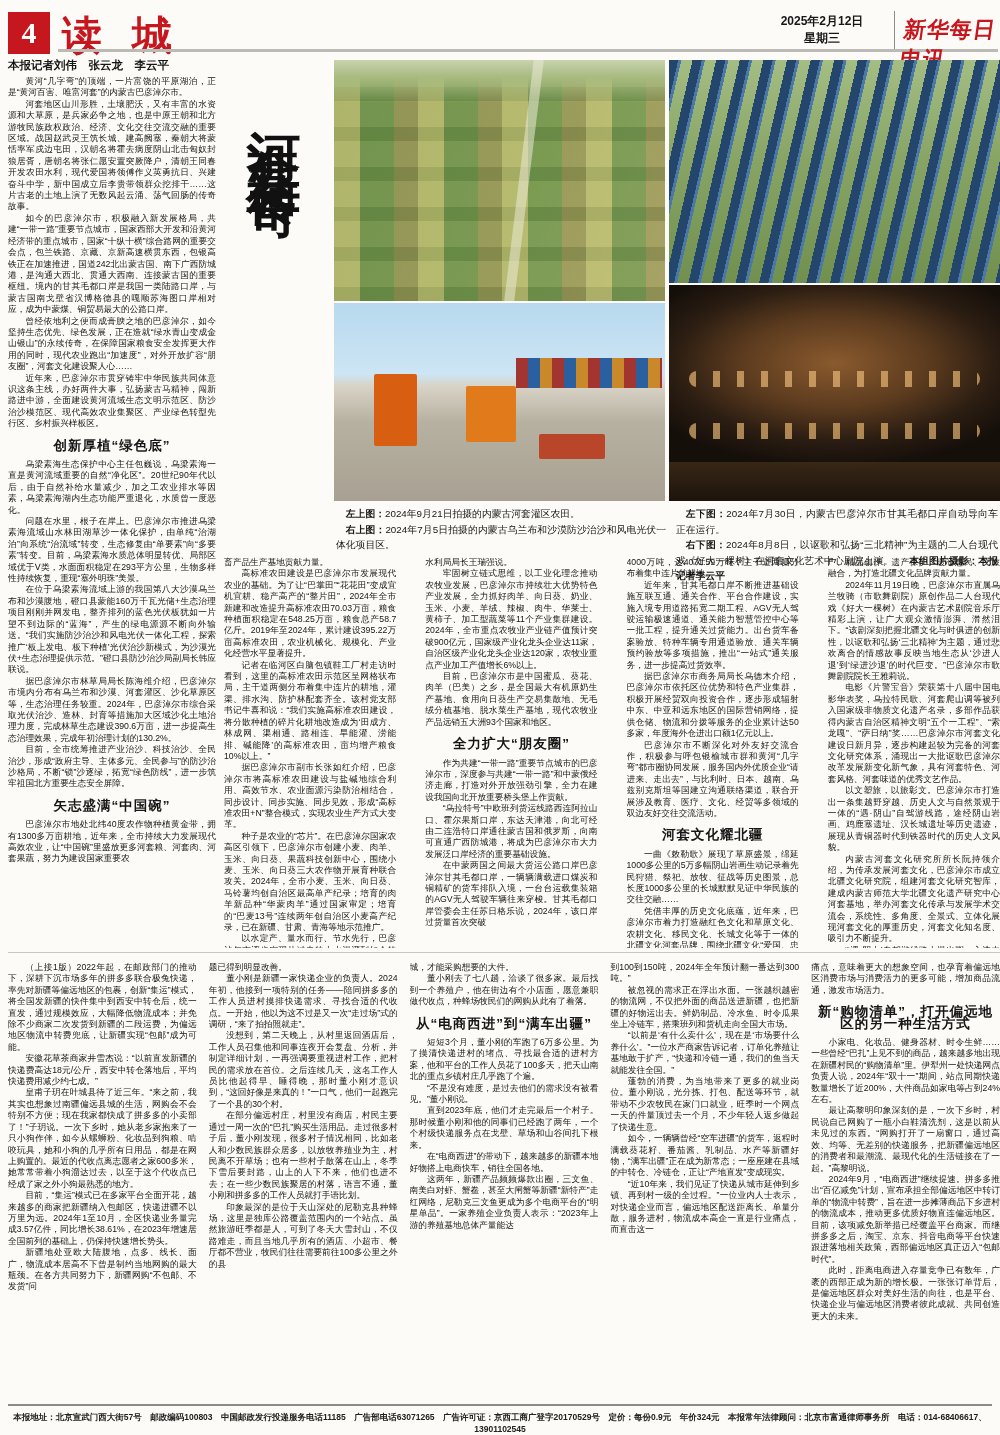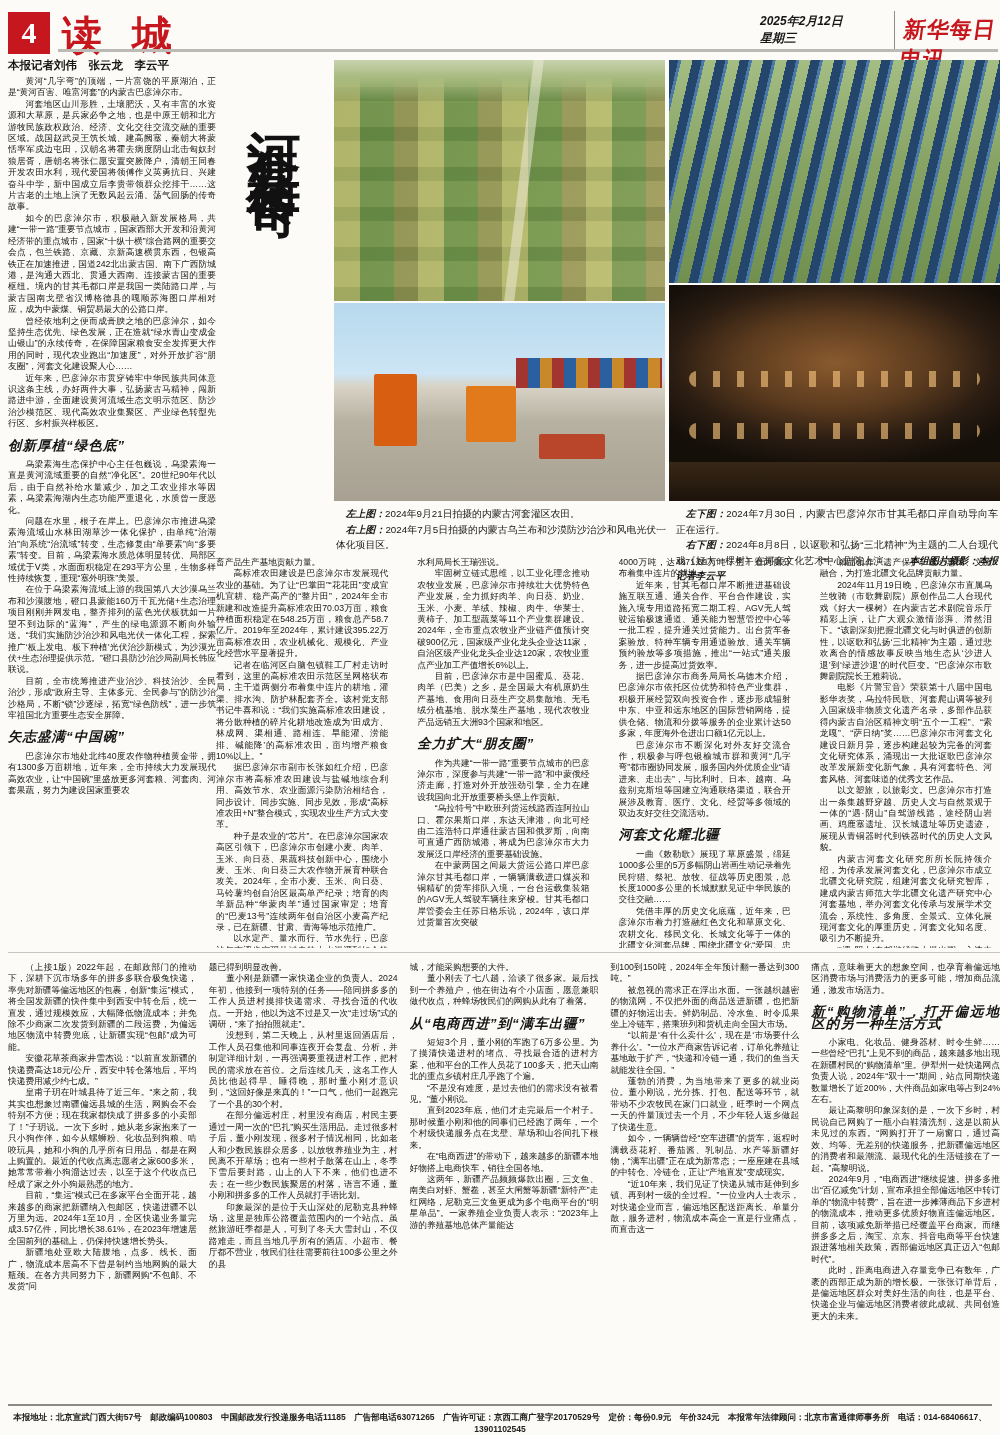--- a/index.html
+++ b/index.html
@@ -7,40 +7,40 @@
         color:#161616;font-family:"Liberation Sans",sans-serif;overflow:hidden;}
   .abs{position:absolute;}
 
   
   .pagenum{left:8px;top:12px;width:42px;height:42px;background:#c7171e;color:#fff;
            display:flex;align-items:center;justify-content:center;
            font:bold 30px "Liberation Serif",serif;}
   .section-title{left:62px;top:8px;font-size:40px;font-weight:900;color:#c7171e;
                  letter-spacing:10px;font-family:"Liberation Serif",serif;}
   .header-rule{left:58px;top:49px;width:940px;height:3px;background:#bcbab4;}
-  .date-block{left:760px;top:13px;width:124px;text-align:left;font-size:12px;
-              font-weight:bold;line-height:17px;font-style:italic;}
+  .date-block{left:760px;top:13px;width:124px;text-align:center;font-size:12px;
+              font-weight:bold;line-height:17px;}
   .head-vline{left:894px;top:11px;width:1px;height:38px;background:#8f8d88;}
   .masthead{left:902px;top:15px;font-size:22px;font-weight:900;color:#c7171e;
             font-family:"Liberation Serif",serif;transform:skewX(-8deg);letter-spacing:1px;}
 
   .byline{left:8px;top:58px;font-size:11.5px;font-weight:bold;}
 
   
   .body-text{font-size:8.7px;line-height:11.4px;text-align:justify;}
   .para{margin:0;text-indent:2em;}
   .para.pc{text-indent:0;}
-  .subhead{font-size:13.5px;font-weight:bold;margin:10px 0 8px;
-           letter-spacing:1px;font-style:italic;}
+  .subhead{font-size:13.5px;font-weight:bold;text-align:center;margin:10px 0 8px;
+           letter-spacing:1px;}
   .col0{left:8px;top:76px;width:208px;height:872px;overflow:hidden;}
   .vtitle-box{left:222px;top:88px;width:102px;height:430px;display:flex;
               justify-content:center;}
   .vtitle{writing-mode:vertical-rl;text-orientation:upright;font-size:54px;font-weight:900;
           letter-spacing:14px;font-family:"Liberation Serif",serif;color:#111;}
-  .mid{left:216px;top:557px;width:776px;height:391px;display:flex;gap:29px;}
+  .mid{left:224px;top:557px;width:776px;height:391px;display:flex;gap:29px;}
   .mid .mcol{flex:1;overflow:hidden;}
   .bottom{left:8px;top:962px;width:992px;height:438px;display:flex;gap:12px;}
   .bottom .bcol{flex:1;overflow:hidden;}
   .section-divider{left:8px;top:952px;width:992px;height:1px;background:#c9c6c0;}
 
   
   .photo{position:absolute;overflow:hidden;}
   .photo-farmland{left:334px;top:60px;width:331px;height:241px;
     background:
       linear-gradient(180deg,#c8d3ae 0%,#a8bb80 7%,rgba(0,0,0,0) 18%),
@@ -65,21 +65,21 @@
   .stage-row{position:absolute;left:6%;width:88%;height:16px;border-radius:8px;
       background:repeating-linear-gradient(90deg,rgba(242,192,122,.65) 0 7px,rgba(0,0,0,0) 7px 24px);
       filter:blur(.5px);}
   .stage-row.r1{top:40%;} .stage-row.r2{top:64%;}
   .stage-floor{position:absolute;left:0;bottom:0;width:100%;height:18%;
       background:linear-gradient(180deg,rgba(120,84,44,.35),rgba(30,20,12,.9));}
 
   
   .caption{font-size:9.8px;line-height:15.5px;text-align:justify;}
   .caption p{margin:0;text-indent:1em;}
-  .caption b{font-weight:bold;font-style:italic;}
+  .caption b{font-weight:bold;}
   .captions-left{left:336px;top:506px;width:330px;}
   .captions-right{left:676px;top:506px;width:322px;}
   .credit{font-weight:bold;margin-left:16px;}
 
   
   .footer-rule{left:8px;top:1404px;width:984px;height:2px;background:#8d8b86;}
   .footer{left:8px;top:1412px;width:984px;text-align:center;font-size:8.5px;font-weight:bold;color:#222;}
 </style>
 </head>
 <body>
@@ -101,20 +101,21 @@
   <div class="abs col0 body-text">
       <p class="para">黄河“几字弯”的顶端，一片富饶的平原湖泊，正是“黄河百害、唯富河套”的内蒙古巴彦淖尔市。</p>
       <p class="para">河套地区山川形胜，土壤肥沃，又有丰富的水资源和大草原，是兵家必争之地，也是中原王朝和北方游牧民族政权政治、经济、文化交往交流交融的重要区域。战国赵武灵王筑长城、建高阙塞，秦朝大将蒙恬率军戍边屯田，汉朝名将霍去病度阴山北击匈奴封狼居胥，唐朝名将张仁愿安置突厥降户，清朝王同春开发农田水利，现代爱国将领傅作义英勇抗日、兴建奋斗中学，新中国成立后李贵带领群众挖排干……这片古老的土地上演了无数风起云涌、荡气回肠的传奇故事。</p>
       <p class="para">如今的巴彦淖尔市，积极融入新发展格局，共建“一带一路”重要节点城市，国家西部大开发和沿黄河经济带的重点城市，国家“十纵十横”综合路网的重要交会点，包兰铁路、京藏、京新高速横贯东西，包银高铁正在加速推进，国道242北出蒙古国、南下广西防城港，是沟通大西北、贯通大西南、连接蒙古国的重要枢纽。境内的甘其毛都口岸是我国一类陆路口岸，与蒙古国南戈壁省汉博格德县的嘎顺苏海图口岸相对应，成为中蒙煤、铜贸易最大的公路口岸。</p>
       <p class="para">曾经依地利之便而成膏腴之地的巴彦淖尔，如今坚持生态优先、绿色发展，正在造就“绿水青山变成金山银山”的永续传奇，在保障国家粮食安全发挥更大作用的同时，现代农业跑出“加速度”，对外开放扩容“朋友圈”，河套文化建设聚人心……</p>
       <p class="para">近年来，巴彦淖尔市贯穿铸牢中华民族共同体意识这条主线，办好两件大事，弘扬蒙古马精神，闯新路进中游，全面建设黄河流域生态文明示范区、防沙治沙模范区、现代高效农业集聚区、产业绿色转型先行区、乡村振兴样板区。</p>
       <h3 class="subhead">创新厚植“绿色底”</h3>
       <p class="para">乌梁素海生态保护中心主任包巍说，乌梁素海一直是黄河流域重要的自然“净化区”。20世纪90年代以后，由于自然补给水量减少，加之工农业排水等因素，乌梁素海湖内生态功能严重退化，水质曾一度恶化。</p>
       <p class="para">问题在水里，根子在岸上。巴彦淖尔市推进乌梁素海流域山水林田湖草沙一体化保护，由单纯“治湖泊”向系统“治流域”转变，生态修复由“单要素”向“多要素”转变。目前，乌梁素海水质总体明显转优、局部区域优于Ⅴ类，水面面积稳定在293平方公里，生物多样性持续恢复，重现“塞外明珠”美景。</p>
       <p class="para">在位于乌梁素海流域上游的我国第八大沙漠乌兰布和沙漠腹地，磴口县蒙能160万千瓦光储+生态治理项目刚刚并网发电，整齐排列的蓝色光伏板犹如一片望不到边际的“蓝海”，产生的绿电源源不断向外输送。“我们实施防沙治沙和风电光伏一体化工程，探索推广‘板上发电、板下种植’光伏治沙新模式，为沙漠光伏+生态治理提供示范。”磴口县防沙治沙局副局长韩应联说。</p>
+      <p class="para">据巴彦淖尔市林草局局长陈海维介绍，巴彦淖尔市境内分布有乌兰布和沙漠、河套灌区、沙化草原区等，生态治理任务较重。2024年，巴彦淖尔市综合采取光伏治沙、造林、封育等措施加大区域沙化土地治理力度，完成林草生态建设390.6万亩，进一步提高生态治理效果，完成年初治理计划的130.2%。</p>
       <p class="para">目前，全市统筹推进产业治沙、科技治沙、全民治沙，形成“政府主导、主体多元、全民参与”的防沙治沙格局，不断“锁”沙逐绿，拓宽“绿色防线”，进一步筑牢祖国北方重要生态安全屏障。</p>
       <h3 class="subhead">矢志盛满“中国碗”</h3>
       <p class="para">巴彦淖尔市地处北纬40度农作物种植黄金带，拥有1300多万亩耕地，近年来，全市持续大力发展现代高效农业，让“中国碗”里盛放更多河套粮、河套肉、河套果蔬，努力为建设国家重要农</p>
     </div>
 
   <div class="abs vtitle-box">
     <div class="vtitle">河套新传奇</div>
   </div>
 
   <div class="photo photo-farmland">

